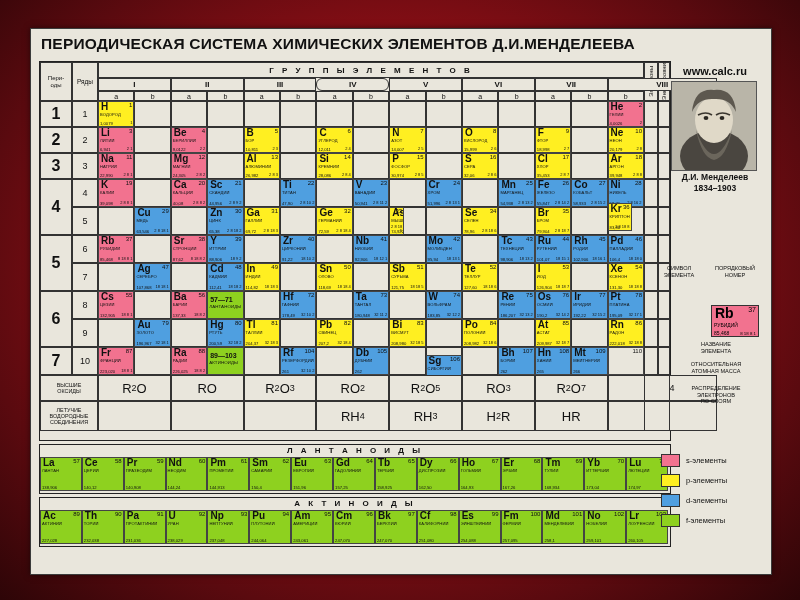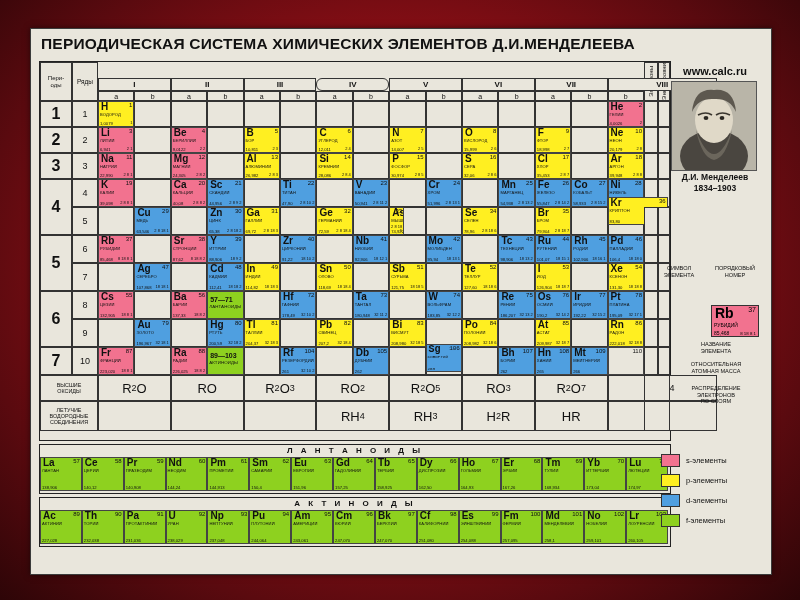--- a/index.html
+++ b/index.html
@@ -75,20 +75,21 @@
 
     <div class="title">ПЕРИОДИЧЕСКАЯ СИСТЕМА ХИМИЧЕСКИХ ЭЛЕМЕНТОВ Д.И.МЕНДЕЛЕЕВА</div>
 
     <div class="tbl" id="main-table">
         <div class="cellbox hdr" style="left: 0px; top: 0px; width: 32px; height: 39px;">
           <span style="font-size:6px;line-height:7px">Пери-<br>оды</span>
         </div>
         <div class="cellbox hdr" style="left: 32px; top: 0px; width: 26px; height: 39px;">
           <span style="font-size:6.5px">Ряды</span>
         </div>
+        <div class="cellbox hdr b spaced" style="left: 58px; top: 0px; width: 546px; height: 16px;">Г Р У П П Ы   Э Л Е М Е Н Т О В</div>
         <div class="cellbox hdr" style="left: 604px; top: 0px; width: 14px; height: 39px;">
           <span class="vert">Электроны</span>
         </div>
         <div class="cellbox hdr" style="left: 618px; top: 0px; width: 12px; height: 39px;">
           <span class="vert">Энерг.уровни</span>
         </div>
         <div class="cellbox hdr b" style="left: 58px; top: 16px; width: 72.8px; height: 13px;">I</div>
         <div class="cellbox hdr b" style="left: 130.8px; top: 16px; width: 72.8px; height: 13px;">II</div>
         <div class="cellbox hdr b" style="left: 203.6px; top: 16px; width: 72.8px; height: 13px;">III</div>
         <div class="cellbox hdr b" style="left: 276.4px; top: 16px; width: 72.8px; height: 13px; border-radius: 6px;">IV</div>
@@ -449,21 +450,21 @@
           <span class="am">78,96</span>
           <span class="sh">2 8 18 6</span>
         </div>
         <div class="el p-el" style="left: 494.8px; top: 145px; width: 36.4px; height: 28px;">
           <span class="z">35</span>
           <span class="sym">Br</span>
           <span class="nm">БРОМ</span>
           <span class="am">79,904</span>
           <span class="sh">2 8 18 7</span>
         </div>
-        <div class="el p-el" style="left: 567.6px; top: 135px; width: 60px; height: 28px;">
+        <div class="el p-el" style="left: 567.6px; top: 141px; width: 24px; height: 28px;">
           <span class="z">36</span>
           <span class="sym">Kr</span>
           <span class="nm">КРИПТОН</span>
           <span class="am">83,80</span>
           <span class="sh">2 8 18 8</span>
         </div>
         <div class="cellbox hdr" style="left: 604px; top: 145px; width: 14px; height: 28px;"></div>
         <div class="cellbox hdr" style="left: 618px; top: 145px; width: 12px; height: 28px;"></div>
         <div class="cellbox hdr" style="left: 58px; top: 173px; width: 36.4px; height: 28px; background: rgb(233, 230, 220);"></div>
         <div class="cellbox hdr" style="left: 94.4px; top: 173px; width: 36.4px; height: 28px; background: rgb(233, 230, 220);"></div>
@@ -822,21 +823,21 @@
           <span class="am">261</span>
           <span class="sh">32 10 2</span>
         </div>
         <div class="el d-el" style="left: 312.8px; top: 285px; width: 36.4px; height: 28px;">
           <span class="z">105</span>
           <span class="sym">Db</span>
           <span class="nm">ДУБНИЙ</span>
           <span class="am">262</span>
           <span class="sh"></span>
         </div>
-        <div class="el d-el" style="left: 385.6px; top: 282px; width: 36.4px; height: 28px; font-family: Liberation Mono, monospace;">
+        <div class="el d-el" style="left: 385.6px; top: 293px; width: 36.4px; height: 28px;">
           <span class="z">106</span>
           <span class="sym">Sg</span>
           <span class="nm">СИБОРГИЙ</span>
           <span class="am">263</span>
           <span class="sh"></span>
         </div>
         <div class="el d-el" style="left: 458.4px; top: 285px; width: 36.4px; height: 28px;">
           <span class="z">107</span>
           <span class="sym">Bh</span>
           <span class="nm">БОРИЙ</span>

